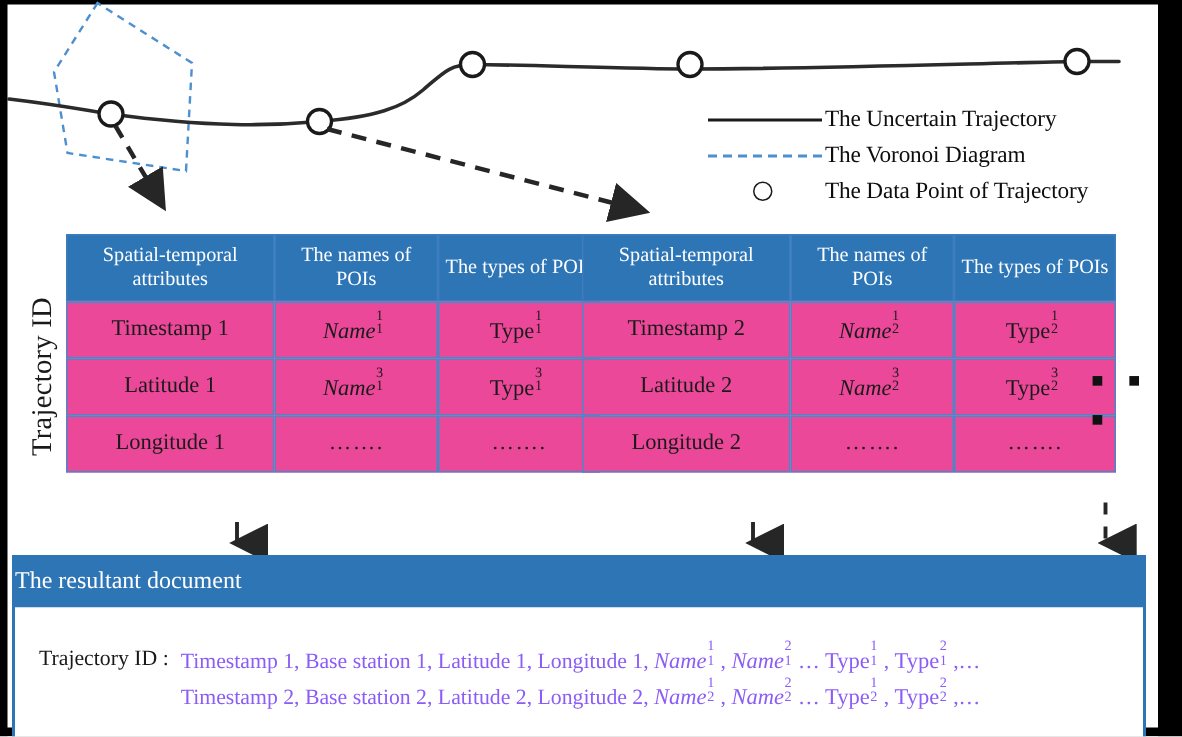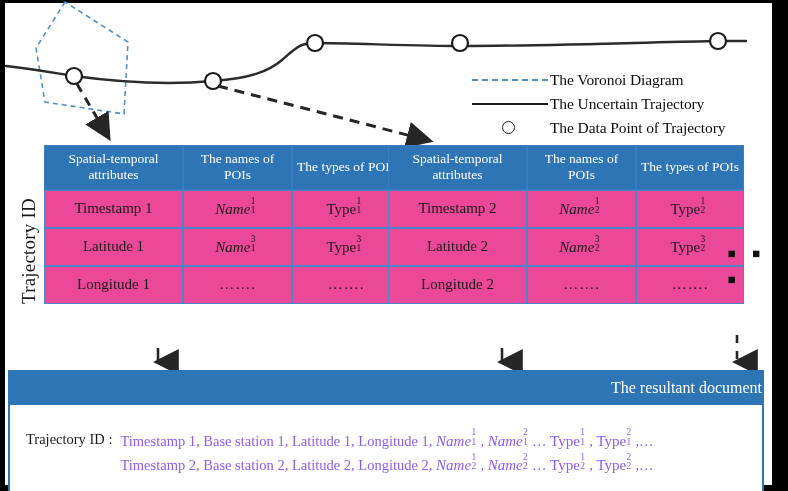--- a/index.html
+++ b/index.html
@@ -91,21 +91,21 @@
     transform-origin: center center;
     text-align: center;
     font-size: 19px;
     color: #1a1a1a;
     letter-spacing: 0.2px;
   }
 
   
   .tbl {
     position: absolute;
-    top: 145px;
+    top: 156px;
     border-collapse: separate;
     border-spacing: 0;
     table-layout: fixed;
   }
   #tbl-1 { left: 44px; width: 338px; }
   #tbl-2 { left: 388px; width: 338px; }
 
   .tbl th {
     background: #2e75b6;
     color: #ffffff;
@@ -180,21 +180,21 @@
   .doc {
     position: absolute;
     left: 8px; top: 370px;
     width: 756px;
     box-sizing: border-box;
     border: 2.5px solid #2e75b6;
   }
   .doc-title {
     background: #2e75b6;
     color: #ffffff;
-    text-align: right;
+    text-align: left;
     font-size: 16px;
     padding: 7px 0 8px 0;
   }
   .doc-body {
     background: #ffffff;
     padding: 24px 6px 6px 16px;
     display: flex;
     align-items: flex-start;
   }
   .doc-key {
@@ -246,29 +246,29 @@
     <circle cx="718" cy="41" r="8" fill="#ffffff" stroke="#1a1a1a" stroke-width="2.2"></circle>
 
     <line x1="77" y1="84" x2="103" y2="128" stroke="#262626" stroke-width="3" stroke-dasharray="9,7" marker-end="url(#arrowSolid)"></line>
 
     <line x1="218" y1="86" x2="419" y2="138" stroke="#262626" stroke-width="3" stroke-dasharray="10,7" marker-end="url(#arrowSolid)"></line>
   </svg>
 
   <div class="legend">
     <div class="legend-row">
       <span class="legend-key">
+        <span class="legend-solid"></span>
+      </span>
+      <span class="legend-label">The Uncertain Trajectory</span>
+    </div>
+    <div class="legend-row">
+      <span class="legend-key">
         <span class="legend-dashed"></span>
       </span>
       <span class="legend-label">The Voronoi Diagram</span>
-    </div>
-    <div class="legend-row">
-      <span class="legend-key">
-        <span class="legend-solid"></span>
-      </span>
-      <span class="legend-label">The Uncertain Trajectory</span>
     </div>
     <div class="legend-row">
       <span class="legend-key">
         <span class="legend-circle"></span>
       </span>
       <span class="legend-label">The Data Point of Trajectory</span>
     </div>
   </div>
 
   <div class="vlabel">Trajectory ID</div>

